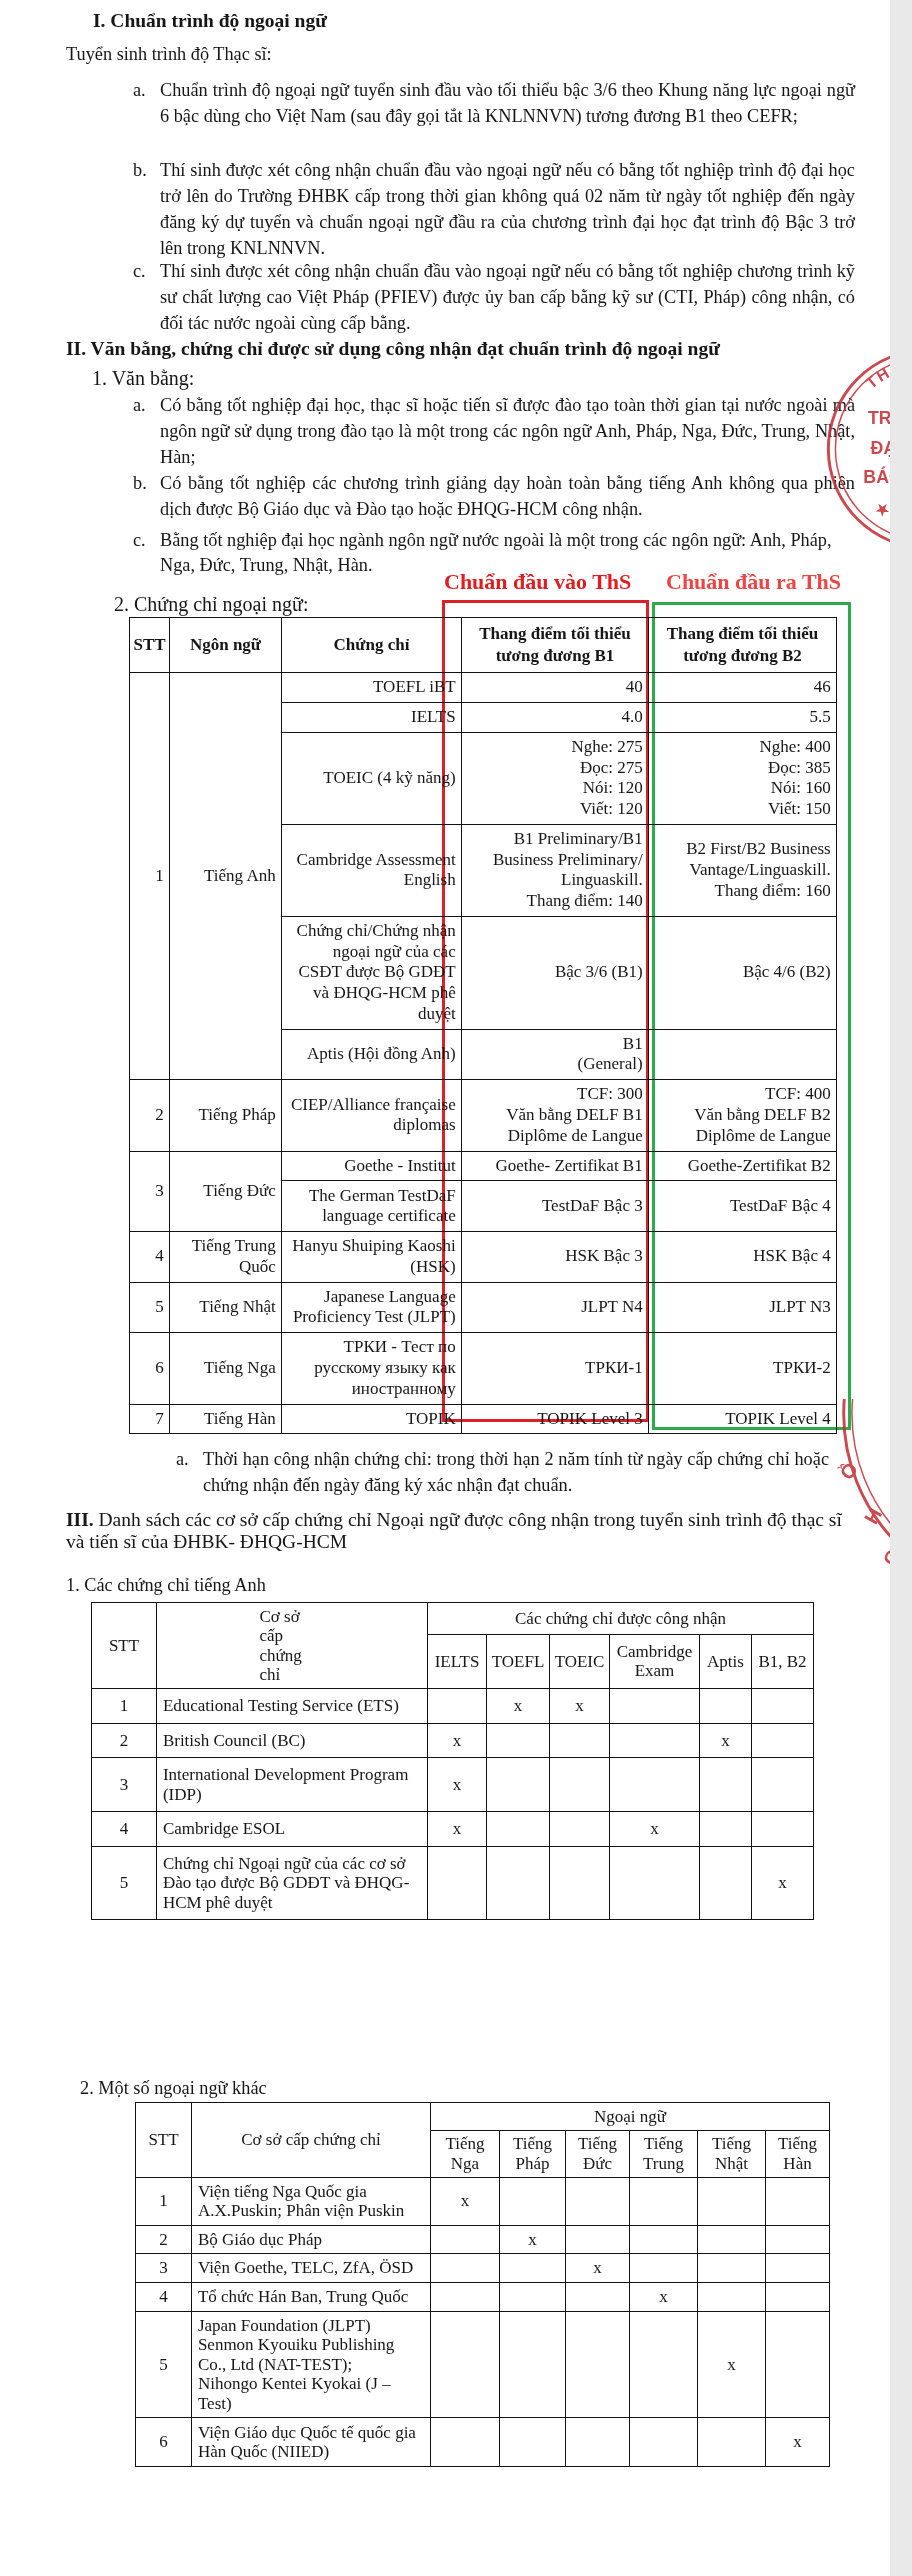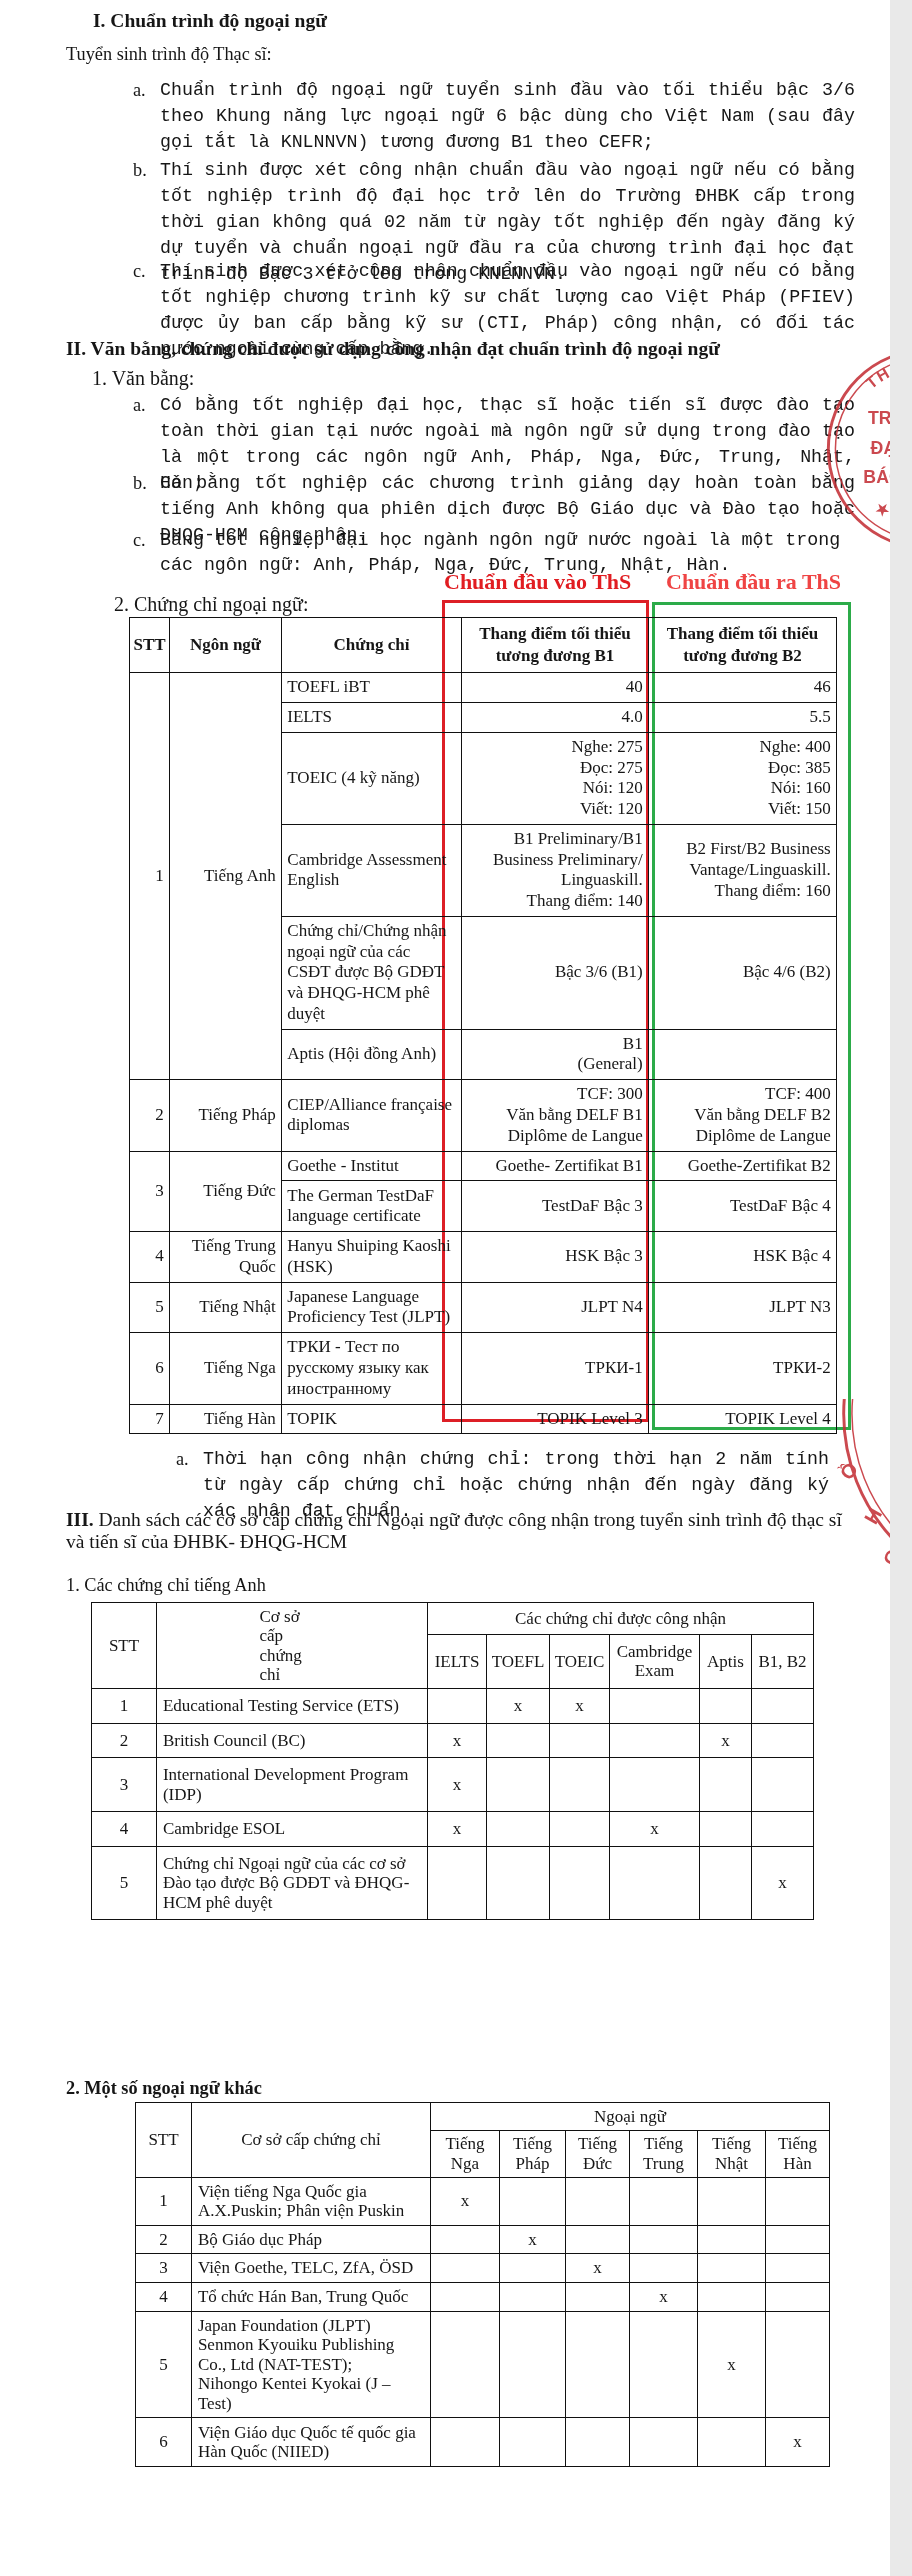--- a/index.html
+++ b/index.html
@@ -11,37 +11,37 @@
     overflow:hidden;
     font-family:"Liberation Serif", serif;
     color:#161616;
   }
   .abs{position:absolute;}
   .h1{font-weight:bold;font-size:19.5px;}
   .body-text{font-size:18.3px;line-height:26px;}
   .justify{text-align:justify;}
   .li{display:flex;}
   .li .marker{width:27px;flex:0 0 27px;}
-  .li .txt{flex:1;font-family:Liberation Mono, monospace;}
+  .li .txt{flex:1;}
   .sub-label{font-size:20px;}
   
   .red-label{color:#e11d22;font-weight:bold;font-size:22px;}
   .green-label{color:#ef4444;font-weight:bold;font-size:22px;}
   .hl-box{position:absolute;background:transparent;}
   .hl-red{border:3px solid #dd1f26;}
   .hl-green{border:3px solid #2cab49;}
   
   table{border-collapse:collapse;table-layout:fixed;background:transparent;}
   .doc-table{border:1.8px solid #111;}
   .doc-table td,.doc-table th{border:1.2px solid #111;vertical-align:middle;}
   
   #cert-table{width:706px;font-size:17px;}
   #cert-table th{font-weight:bold;padding:4.7px 3.5px;line-height:22.4px;}
   #cert-table td{padding:4.1px 5.3px;line-height:20.7px;text-align:right;}
-  #cert-table td.cert-name{text-align:left;margin-top:34px;}
+  #cert-table td.cert-name{text-align:right;margin-top:34px;}
   .pre{white-space:pre-line;}
   
   .mark-table{font-size:17px;}
   .mark-table th{font-weight:normal;padding:3.5px 3.5px;line-height:19.5px;text-align:center;}
   .mark-table td{padding:7px 5.9px;line-height:19.5px;text-align:center;}
   .mark-table td.org{text-align:left;}
   #en-table{width:722px;}
   #other-table{width:694px;}
   #other-table td{padding:4.1px 5.9px;}
   .org-head-narrow{display:inline-block;max-width:65px;text-align:left;}
@@ -291,21 +291,21 @@
           <td></td>
           <td></td>
           <td></td>
           <td></td>
           <td></td>
           <td>x</td>
         </tr>
       </tbody>
   </table>
 
-  <div class="abs body-text" style="left:66px;top:2075px;font-weight:bold;">2. Một số ngoại ngữ khác</div>
+  <div class="abs body-text" style="left:80px;top:2075px;">2. Một số ngoại ngữ khác</div>
 
   <table id="other-table" class="abs doc-table mark-table" style="left:135px;top:2102px;">
     <colgroup>
         <col style="width:56px">
         <col style="width:239px">
         <col style="width:69px">
         <col style="width:66px">
         <col style="width:64px">
         <col style="width:68px">
         <col style="width:68px">

